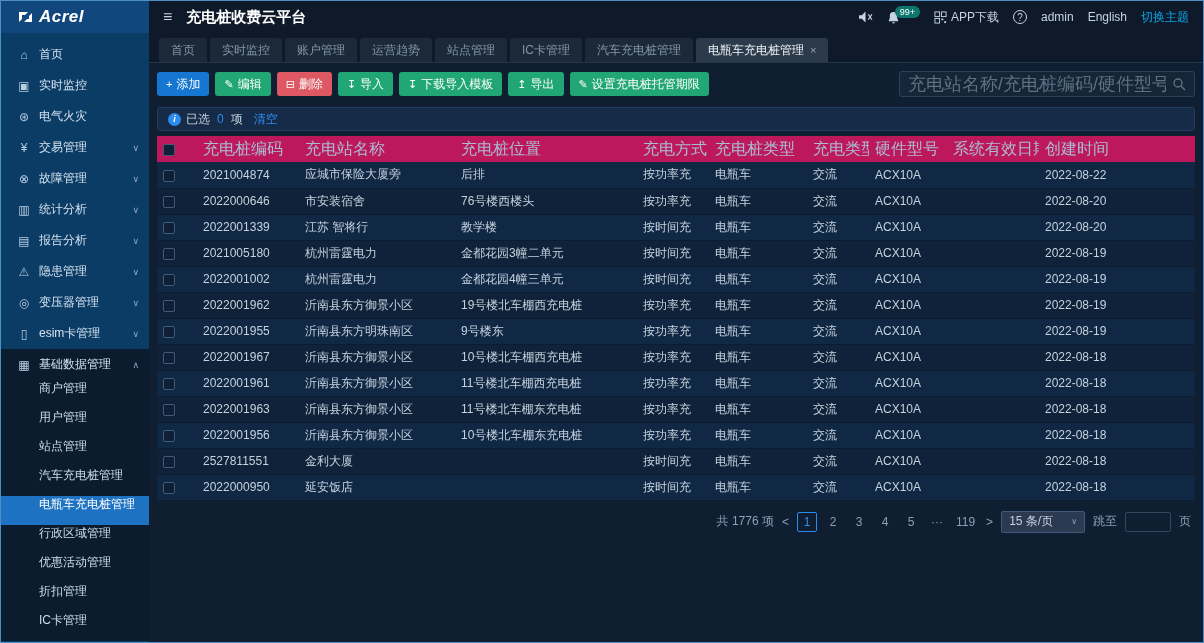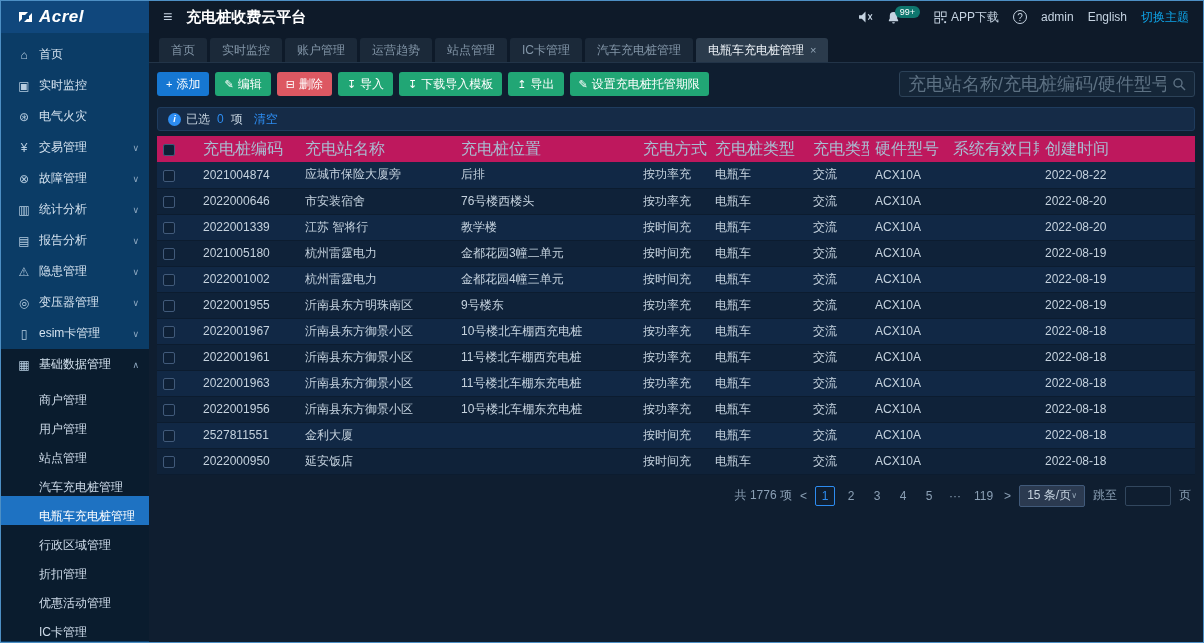--- a/index.html
+++ b/index.html
@@ -10,21 +10,21 @@
   
   .sidebar{width:148px;flex:none;background:#0b3c66;display:flex;flex-direction:column;overflow:hidden}
   .logo{height:32px;background:#10477c;display:flex;align-items:center;gap:6px;padding-left:16px;flex:none}
   .logo-text{color:#fff;font-style:italic;font-weight:bold;font-size:17px;letter-spacing:.5px}
   .side-nav{flex:1;overflow:hidden;padding-top:6px}
   .side-item{height:31px;display:flex;align-items:center;padding:0 10px 0 14px;color:#d4e2ef;cursor:pointer}
   .side-item .icon{width:18px;font-size:12px;color:#b7cde0;text-align:center}
   .side-item .lbl{flex:1;margin-left:6px}
   .chev{color:#8fa9c2;font-size:9px}
   .group-dark{background:#0a1c2e}
-  .sub-item{height:29px;display:flex;align-items:flex-end;padding-left:38px;color:#cfdcea;cursor:pointer}
+  .sub-item{height:29px;display:flex;align-items:flex-start;padding-left:38px;color:#cfdcea;cursor:pointer}
   .sub-item.active{background:#1e72c2;color:#fff}
 
   
   .main{flex:1;display:flex;flex-direction:column;min-width:0}
   .topbar{height:32px;background:#0e1a29;display:flex;align-items:center;padding:0 14px;flex:none}
   .collapse{color:#c6d4e2;font-size:16px;margin-right:14px;cursor:pointer}
   .title{color:#fff;font-weight:bold;font-size:15px}
   .top-right{margin-left:auto;display:flex;align-items:center;gap:14px;color:#c6d4e2}
   .icon-btn{display:flex;align-items:center;cursor:pointer}
   .badge{background:#0f766e;color:#fff;font-size:9px;border-radius:8px;padding:1px 5px;position:relative;top:-5px;margin-left:-5px}
@@ -57,21 +57,21 @@
   thead th{background:#be185d;color:#a9bdd2;font-weight:normal;height:26px;text-align:left;padding:0 6px;font-size:16px;white-space:nowrap;overflow:hidden}
   tbody td{height:26px;padding:0 6px;color:#c5d2de;border-bottom:1px solid #0c1c2f;white-space:nowrap;overflow:hidden;font-size:12px}
   tbody tr:nth-child(odd){background:#112845}
   tbody tr:nth-child(even){background:#0f2239}
   .cbx{display:inline-block;width:12px;height:12px;border:1px solid #415a7a;border-radius:2px;background:#0e2036;vertical-align:middle;cursor:pointer}
 
   .pagination{margin-top:10px;display:flex;align-items:center;justify-content:flex-end;gap:8px;color:#8ba0b5;flex:none;padding-right:4px}
   .page-btn{min-width:20px;height:20px;display:flex;align-items:center;justify-content:center;padding:0 3px;cursor:pointer}
   .page-btn.active{border:1px solid #2d8cf0;color:#2d8cf0;border-radius:2px}
   .page-arrow{cursor:pointer}
-  .page-size{height:22px;background:#2b3a50;border:1px solid #415a7a;border-radius:2px;display:flex;align-items:center;padding:0 7px;gap:0;color:#c5d2de;cursor:pointer}
+  .page-size{height:22px;background:#2b3a50;border:1px solid #415a7a;border-radius:2px;display:flex;align-items:center;padding:0 7px;gap:18px;color:#c5d2de;cursor:pointer}
   .page-size .chev{font-size:8px;color:#93a5b6}
   .jump-input{width:46px;height:20px;background:#0f1e30;border:1px solid #32475e;border-radius:2px;color:#c5d2de;font-family:inherit;padding:0 4px}
 </style>
 </head>
 <body>
 
 <div class="app">
 
   <aside class="sidebar">
     <div class="logo">
@@ -147,24 +147,24 @@
           <div class="sub-item">
             <span>汽车充电桩管理</span>
           </div>
           <div class="sub-item active">
             <span>电瓶车充电桩管理</span>
           </div>
           <div class="sub-item">
             <span>行政区域管理</span>
           </div>
           <div class="sub-item">
+            <span>优惠活动管理</span>
+          </div>
+          <div class="sub-item">
             <span>折扣管理</span>
-          </div>
-          <div class="sub-item">
-            <span>优惠活动管理</span>
           </div>
           <div class="sub-item">
             <span>IC卡管理</span>
           </div>
         </div>
       </nav>
   </aside>
 
   <div class="main">
 
@@ -365,20 +365,32 @@
               <td>金都花园4幢三单元</td>
               <td>按时间充</td>
               <td>电瓶车</td>
               <td>交流</td>
               <td>ACX10A</td>
               <td></td>
               <td>2022-08-19</td>
             </tr>
             <tr>
               <td><span class="cbx"></span></td>
+              <td>2022001962</td>
+              <td>沂南县东方御景小区</td>
+              <td>19号楼北车棚西充电桩</td>
+              <td>按功率充</td>
+              <td>电瓶车</td>
+              <td>交流</td>
+              <td>ACX10A</td>
+              <td></td>
+              <td>2022-08-19</td>
+            </tr>
+            <tr>
+              <td><span class="cbx"></span></td>
               <td>2022001955</td>
               <td>沂南县东方明珠南区</td>
               <td>9号楼东</td>
               <td>按功率充</td>
               <td>电瓶车</td>
               <td>交流</td>
               <td>ACX10A</td>
               <td></td>
               <td>2022-08-19</td>
             </tr>

